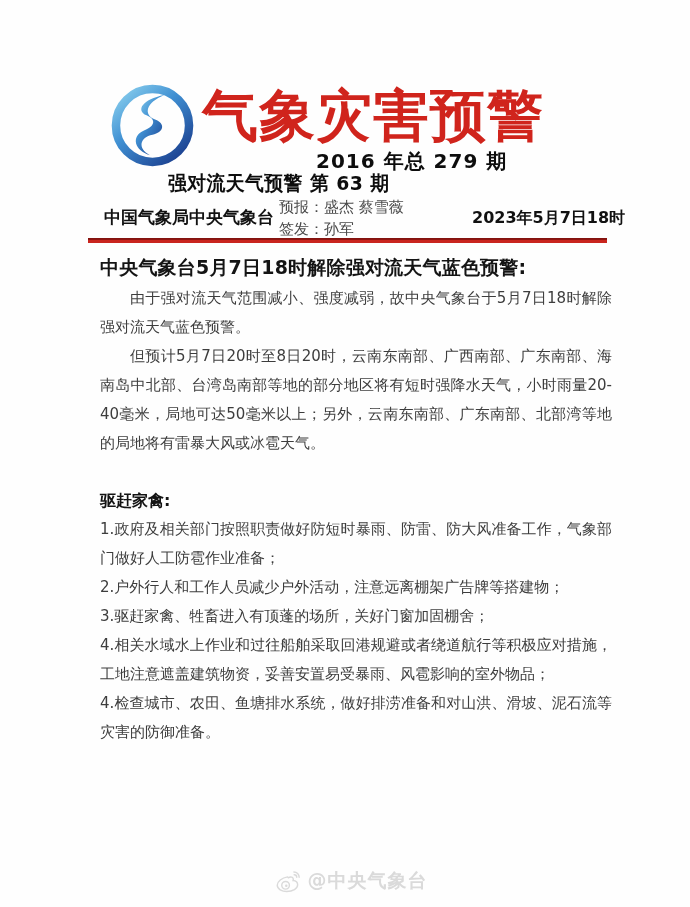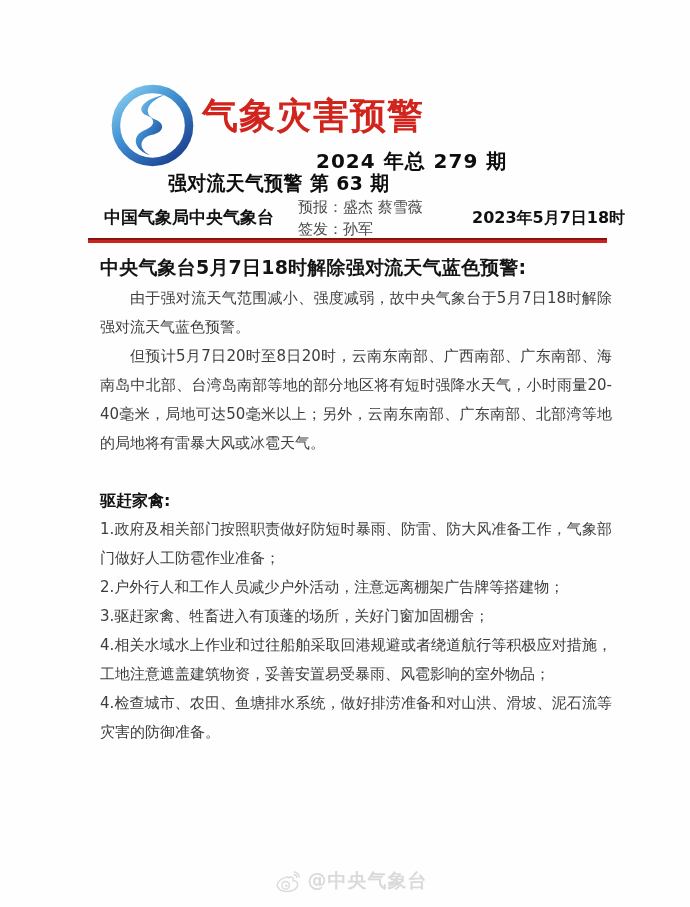--- a/index.html
+++ b/index.html
@@ -17,42 +17,42 @@
 
   
   .logo {
     position: absolute; left: 110px; top: 83px;
     width: 85px; height: 85px;
   }
   .main-title {
     position: absolute; left: 202px; top: 82px;
     width: 350px; height: 68px;
     font-family: Liberation Serif, serif;
-    font-size: 36px; font-weight: 700;
+    font-size: 56px; font-weight: 700;
     color: #d0241c; letter-spacing: 1px;
     line-height: 68px; white-space: nowrap;
   }
   .issue-total {
     position: absolute; left: 316px; top: 148px;
     font-size: 20px; font-weight: 700; color: #0d0d0d;
     letter-spacing: 1px; white-space: nowrap;
   }
   .issue-number {
     position: absolute; left: 168px; top: 170px;
     font-size: 20px; font-weight: 700; color: #0d0d0d;
     letter-spacing: 0.5px; white-space: nowrap;
     transform: scaleX(0.94); transform-origin: left;
   }
   .issuer-name {
     position: absolute; left: 104px; top: 206px;
     font-size: 17px; font-weight: 700; color: #111;
     white-space: nowrap;
   }
   .sign-block {
-    position: absolute; left: 298px; top: 196px;
+    position: absolute; left: 279px; top: 196px;
     font-size: 15px; color: #4a4a4a; line-height: 22px;
     white-space: nowrap;
   }
   .issue-datetime {
     position: absolute; left: 472px; top: 208px;
     font-size: 16px; font-weight: 700; color: #111;
     white-space: nowrap;
   }
   .red-rule {
     position: absolute; left: 88px; top: 238px;
@@ -102,21 +102,21 @@
           <stop offset="100%" stop-color="#1b3f8f"></stop>
         </linearGradient>
       </defs>
       <circle cx="50" cy="50" r="43" fill="none" stroke="url(#cmaGrad)" stroke-width="10"></circle>
       <path fill="url(#cmaGrad)" d="M64 14 C 42 23 39 37 53 43 C 66 48 63 58 50 61 C 35 64 32 77 47 85 C 29 80 24 63 40 56 C 55 50 53 42 43 38 C 30 32 38 19 64 14 Z"></path>
     </svg>
   </div>
 
   <div class="main-title">气象灾害预警</div>
 
-  <div class="issue-total">2024 年总 279 期</div>
+  <div class="issue-total">2016 年总 279 期</div>
   <div class="issue-number">强对流天气预警 第 63 期</div>
 
   <div class="issuer-name">中国气象局中央气象台</div>
 
   <div class="sign-block">
     <div>预报：盛杰 蔡雪薇</div>
     <div>签发：孙军</div>
   </div>
 
   <div class="issue-datetime">2023年5月7日18时</div>

